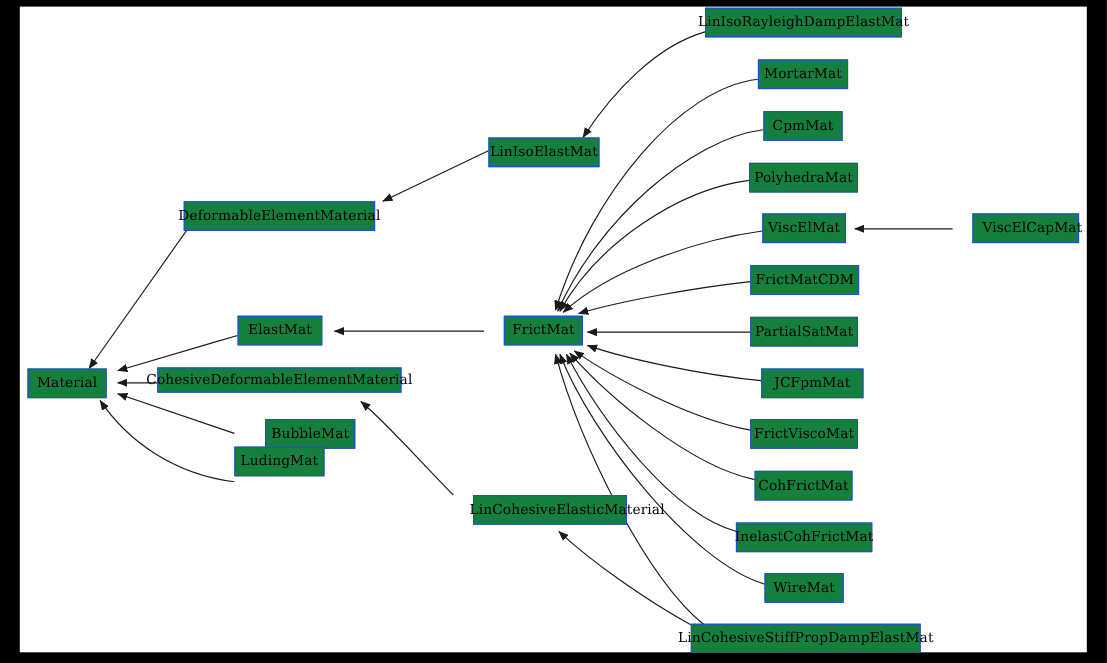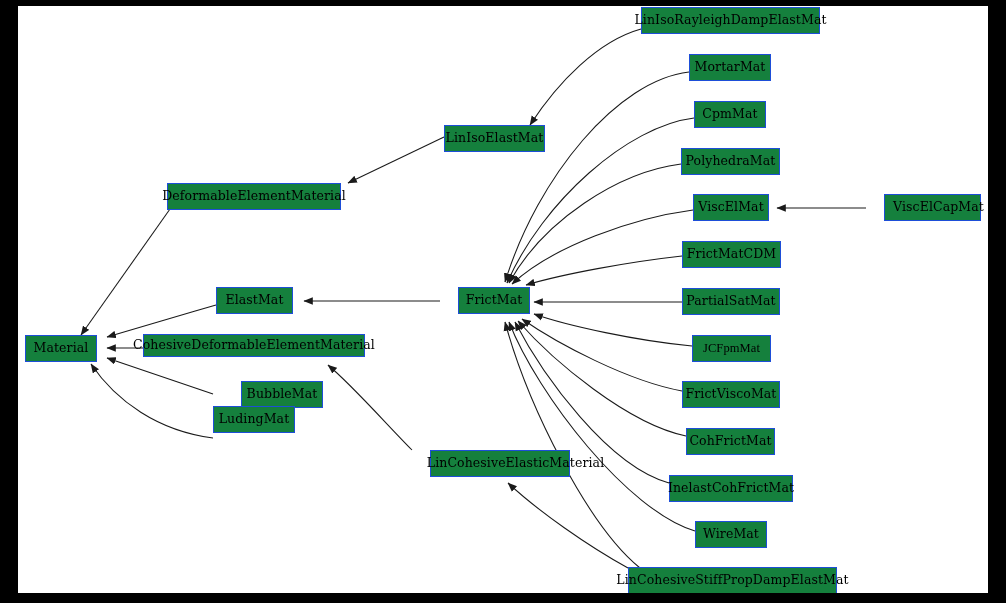--- a/index.html
+++ b/index.html
@@ -120,21 +120,21 @@
         <div class="node" style="left: 426px; top: 119px; width: 101px; height: 27px;">LinIsoElastMat</div>
         <div class="node" style="left: 440px; top: 281px; width: 72px; height: 27px;">FrictMat</div>
         <div class="node" style="left: 412px; top: 444px; width: 140px; height: 27px; padding-left: 31px;">LinCohesiveElasticMaterial</div>
         <div class="node" style="left: 623px; top: 1px; width: 179px; height: 27px;">LinIsoRayleighDampElastMat</div>
         <div class="node" style="left: 671px; top: 48px; width: 82px; height: 27px;">MortarMat</div>
         <div class="node" style="left: 676px; top: 95px; width: 72px; height: 27px;">CpmMat</div>
         <div class="node" style="left: 663px; top: 142px; width: 99px; height: 27px;">PolyhedraMat</div>
         <div class="node" style="left: 675px; top: 188px; width: 76px; height: 27px;">ViscElMat</div>
         <div class="node" style="left: 664px; top: 235px; width: 99px; height: 27px;">FrictMatCDM</div>
         <div class="node" style="left: 664px; top: 282px; width: 98px; height: 27px;">PartialSatMat</div>
-        <div class="node" style="left: 674px; top: 329px; width: 79px; height: 27px; font-family: Liberation Serif, serif;">JCFpmMat</div>
+        <div class="node" style="left: 674px; top: 329px; width: 93px; height: 27px;">JCFpmMat</div>
         <div class="node" style="left: 664px; top: 375px; width: 98px; height: 27px;">FrictViscoMat</div>
         <div class="node" style="left: 668px; top: 422px; width: 89px; height: 27px;">CohFrictMat</div>
         <div class="node" style="left: 651px; top: 469px; width: 124px; height: 27px;">InelastCohFrictMat</div>
         <div class="node" style="left: 677px; top: 515px; width: 72px; height: 27px;">WireMat</div>
         <div class="node" style="left: 610px; top: 561px; width: 209px; height: 27px;">LinCohesiveStiffPropDampElastMat</div>
         <div class="node" style="left: 866px; top: 188px; width: 97px; height: 27px; padding-left: 12px;">ViscElCapMat</div>
       </div>
   </div>
 </div>
 

